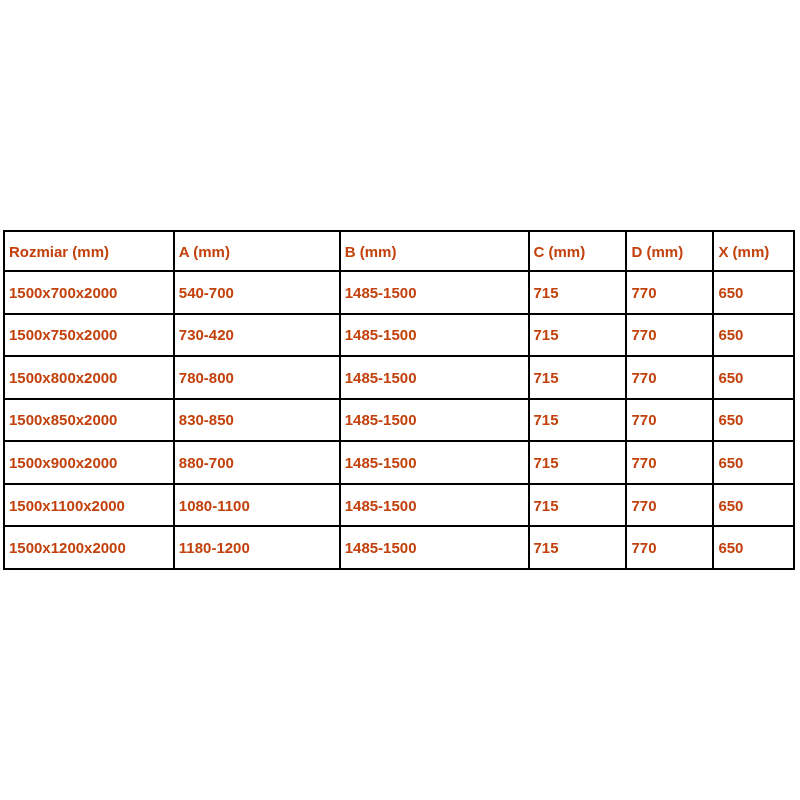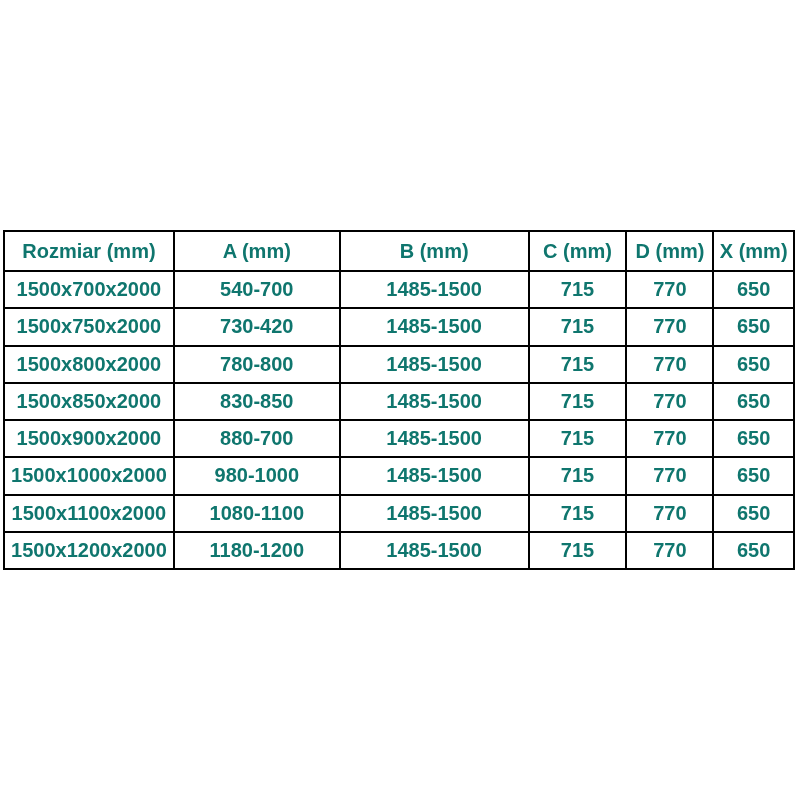--- a/index.html
+++ b/index.html
@@ -24,24 +24,24 @@
   table.spec-table {
     border-collapse: collapse;
     table-layout: fixed;
     width: 100%;
     height: 100%;
     background: #ffffff;
   }
   table.spec-table th,
   table.spec-table td {
     border: 2px solid #000000;
-    text-align: center;
+    text-align: left;
     vertical-align: middle;
-    font-size: 20px;
-    color: #0f766e;
+    font-size: 15px;
+    color: #c2410c;
     padding: 0 4px;
     white-space: nowrap;
     overflow: hidden;
   }
   table.spec-table th {
     font-weight: bold;
     height: 38px;
   }
   table.spec-table td {
     font-weight: bold;
@@ -112,28 +112,20 @@
         </tr>
         <tr>
           <td>1500x900x2000</td>
           <td>880-700</td>
           <td>1485-1500</td>
           <td>715</td>
           <td>770</td>
           <td>650</td>
         </tr>
         <tr>
-          <td>1500x1000x2000</td>
-          <td>980-1000</td>
-          <td>1485-1500</td>
-          <td>715</td>
-          <td>770</td>
-          <td>650</td>
-        </tr>
-        <tr>
           <td>1500x1100x2000</td>
           <td>1080-1100</td>
           <td>1485-1500</td>
           <td>715</td>
           <td>770</td>
           <td>650</td>
         </tr>
         <tr>
           <td>1500x1200x2000</td>
           <td>1180-1200</td>

